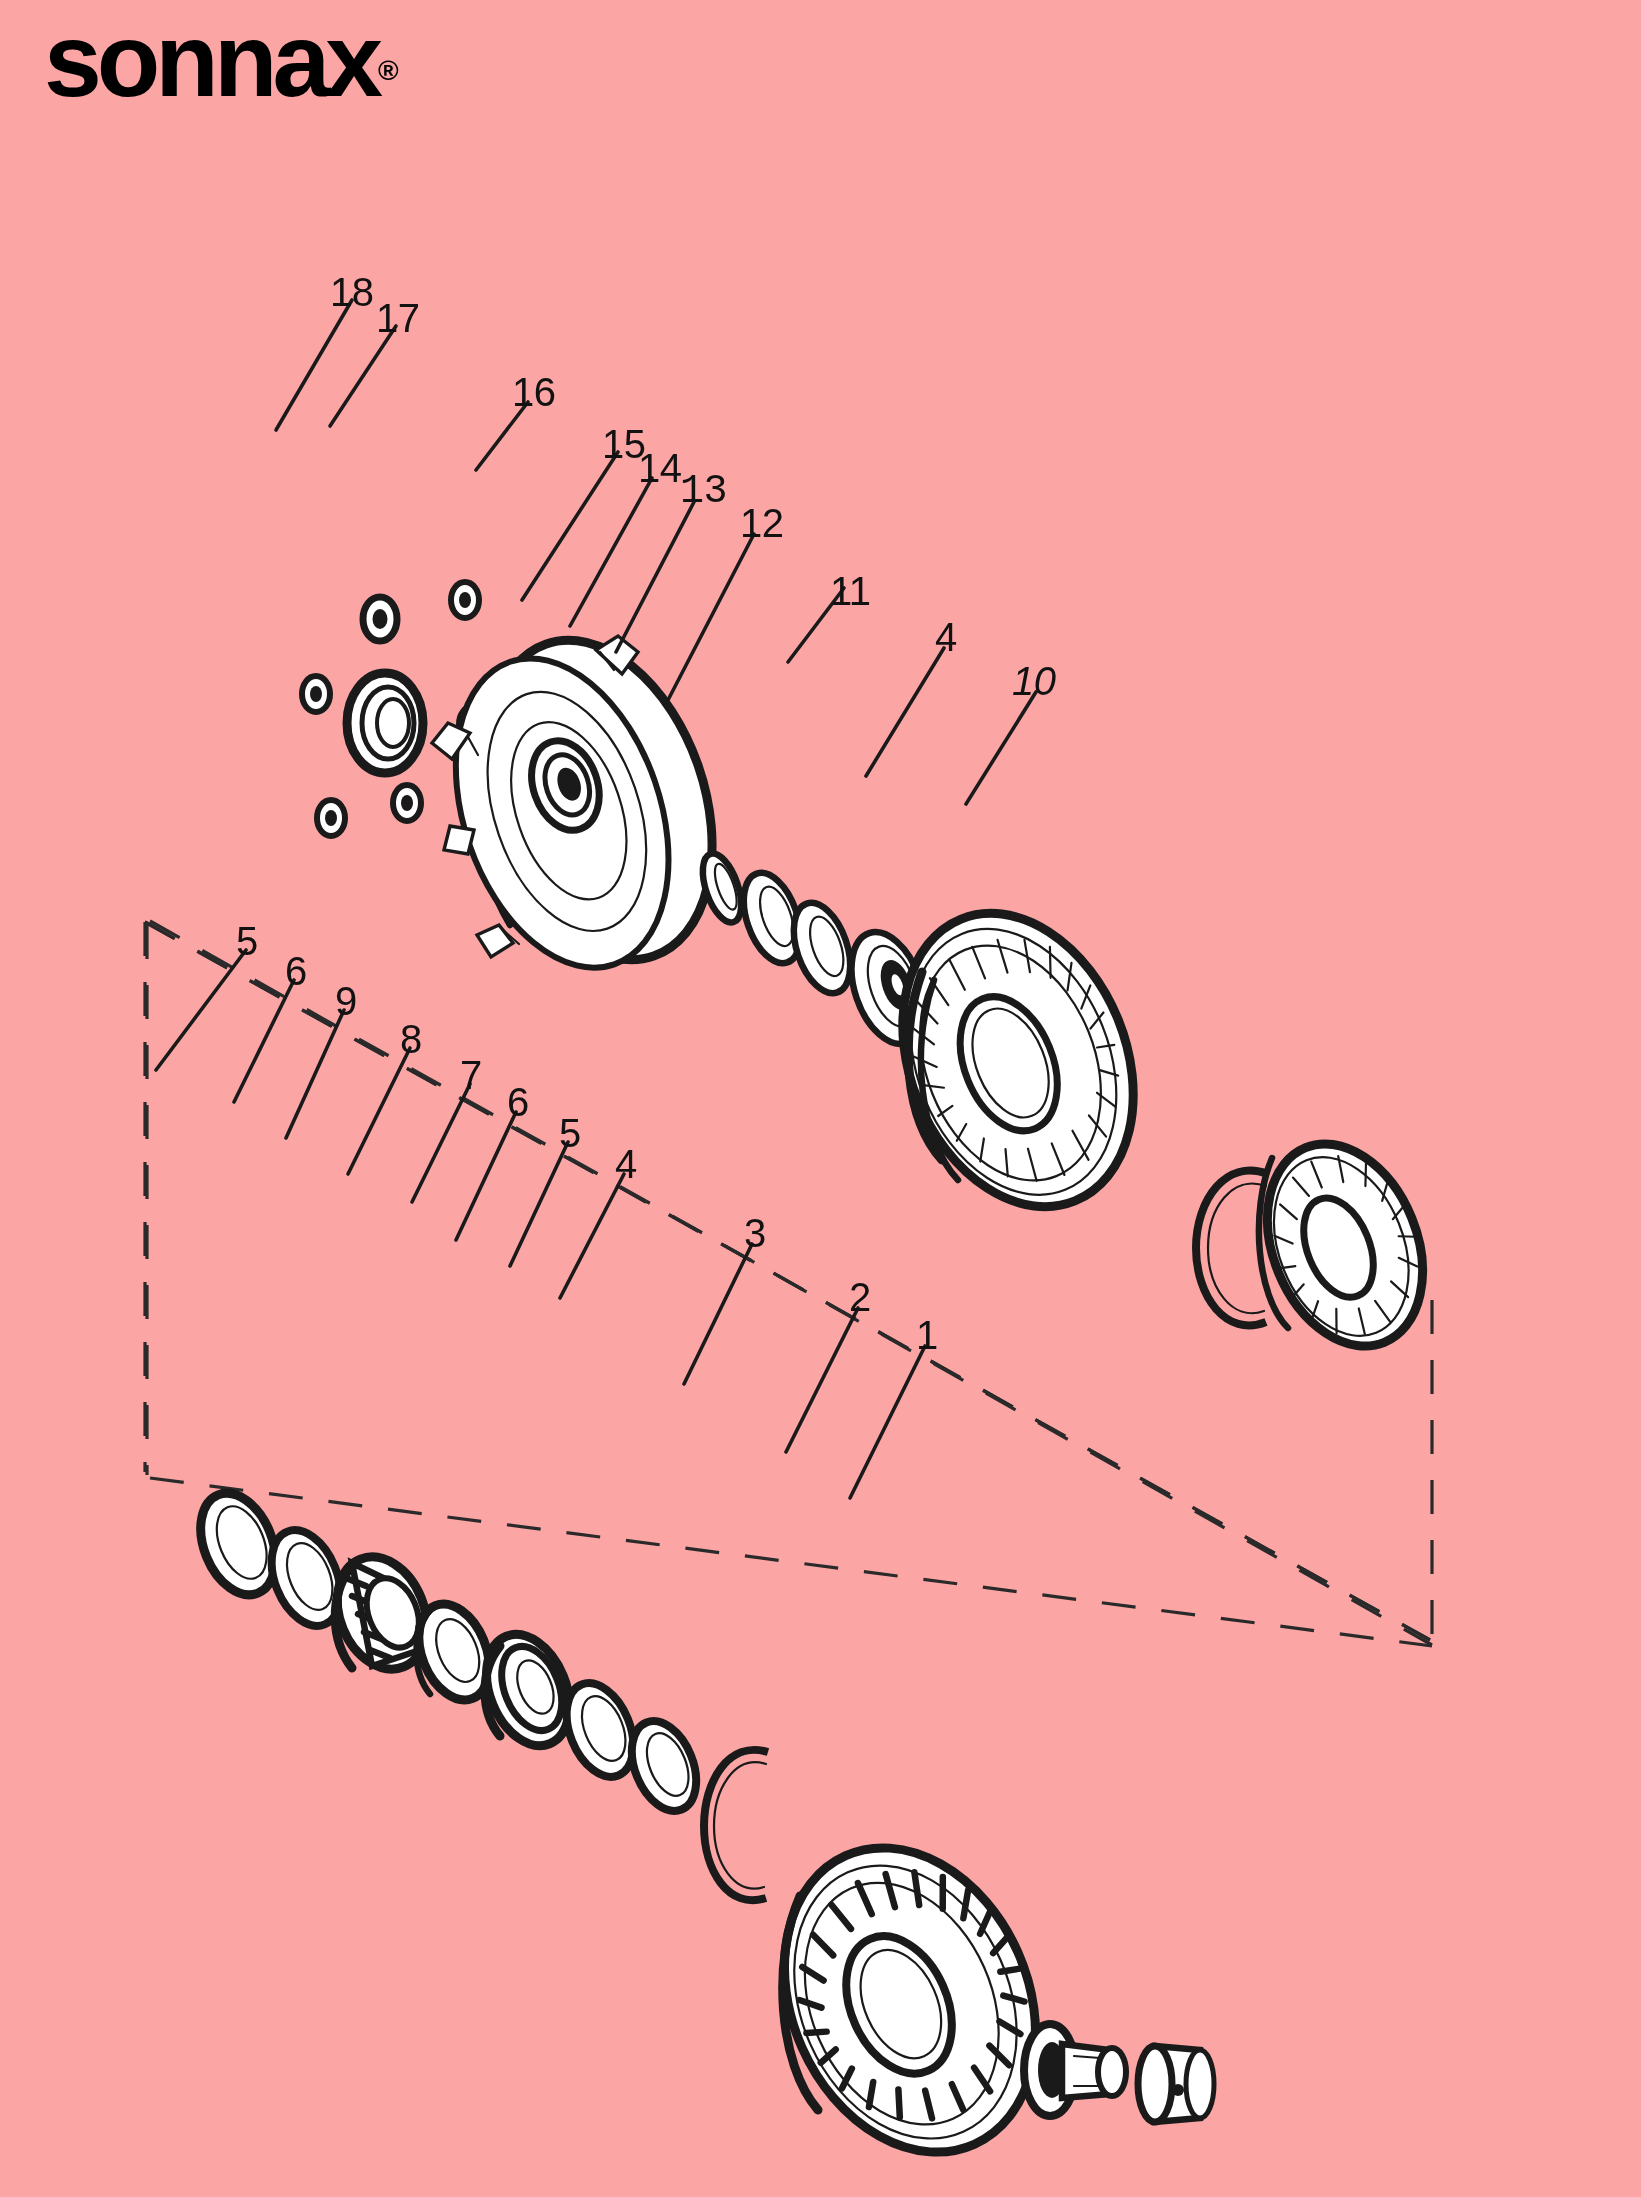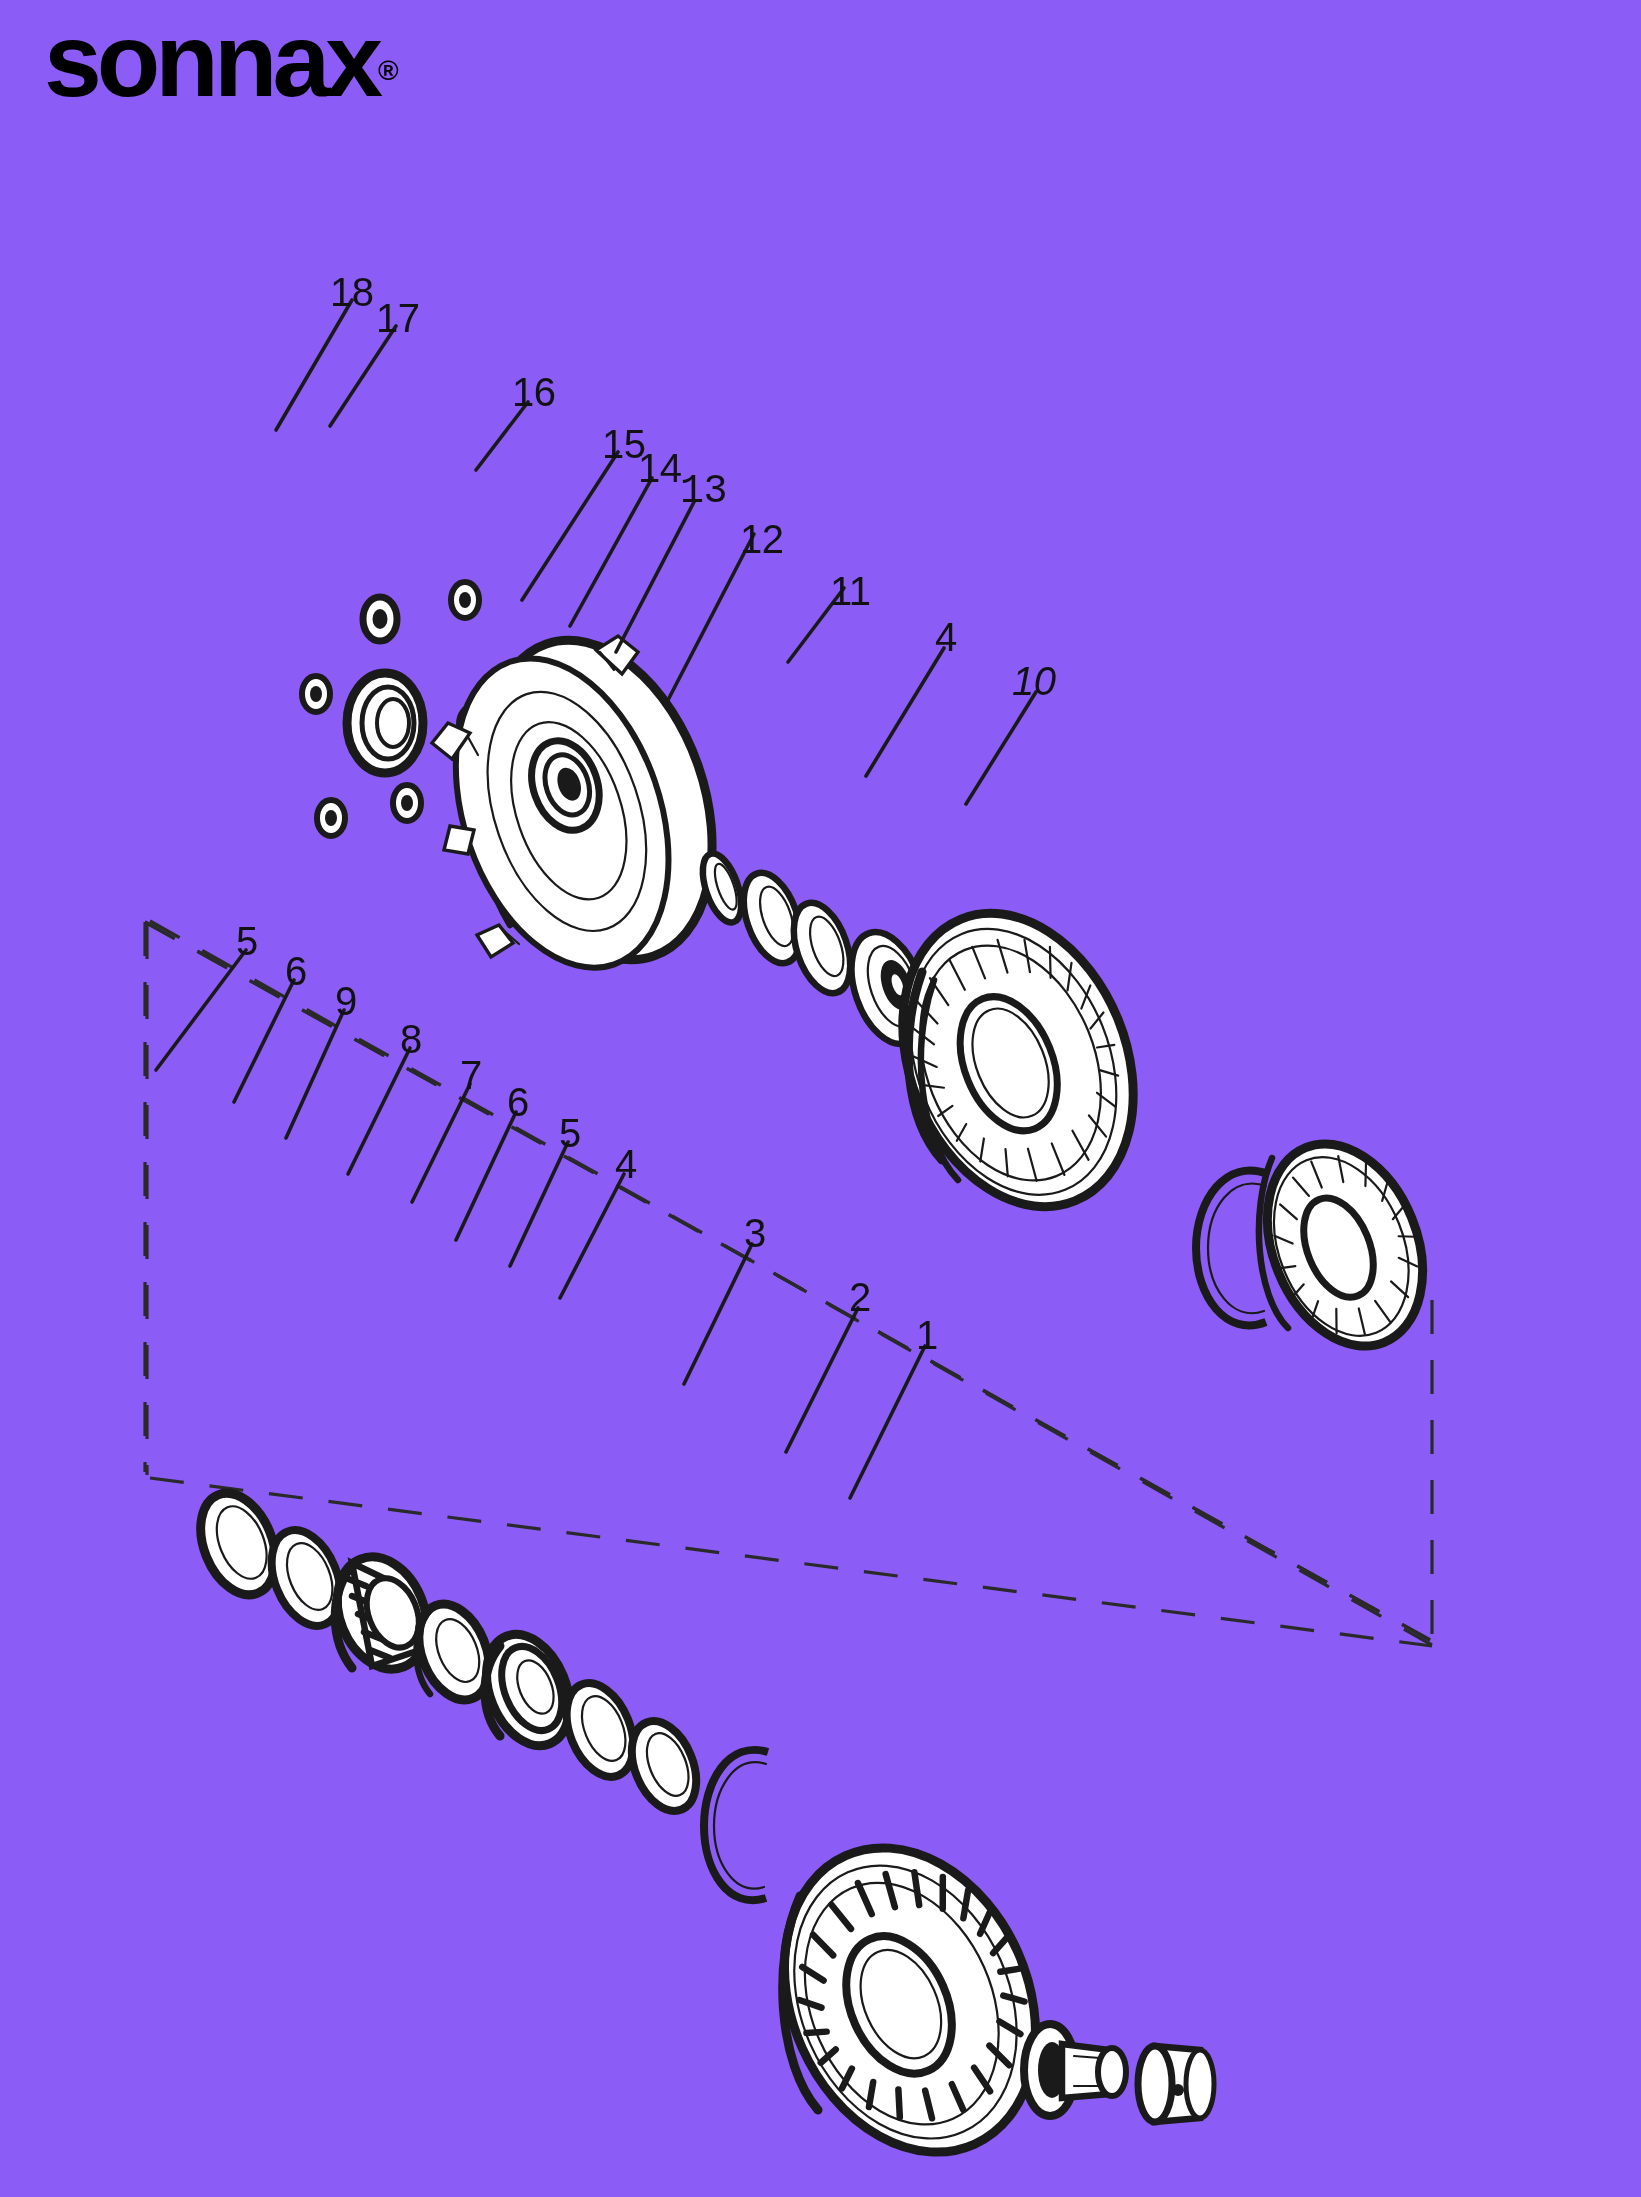--- a/index.html
+++ b/index.html
@@ -4,21 +4,21 @@
 <title>Sonnax Exploded Parts Diagram</title>
 <style>
   html, body { margin: 0; padding: 0; background: #ffffff; }
   body {
     width: 1641px; height: 2197px;
     position: relative;
     overflow: hidden;
     font-family: "Liberation Sans", sans-serif;
     color: #111111;
   }
-  #sheet { position: absolute; inset: 0; background: #8b5cf6; }
+  #sheet { position: absolute; inset: 0; background: #fca5a5; }
 
   
   .brand {
     position: absolute;
     left: 44px; top: 8px;
     font-family: "Liberation Sans", sans-serif;
     font-weight: 700;
     font-size: 104px;
     letter-spacing: -5px;
     line-height: 1;
@@ -352,21 +352,21 @@
     </g>
   </svg>
   </div>
 
   <div class="callout" style="left:330px;  top:272px;">18</div>
   <div class="callout" style="left:376px;  top:298px;">17</div>
   <div class="callout" style="left:512px;  top:372px;">16</div>
   <div class="callout" style="left:602px;  top:424px;">15</div>
   <div class="callout" style="left:638px;  top:448px;">14</div>
   <div class="callout" style="left:680px;  top:472px;font-family:Liberation Mono, monospace;">13</div>
-  <div class="callout" style="left:740px;  top:503px;margin-top:16px;">12</div>
+  <div class="callout" style="left:740px;  top:503px;">12</div>
   <div class="callout" style="left:830px;  top:571px;">11</div>
   <div class="callout" style="left:935px;  top:617px;">4</div>
   <div class="callout" style="left:1012px; top:661px;font-style:italic;">10</div>
 
   <div class="callout" style="left:236px;  top:921px;">5</div>
   <div class="callout" style="left:285px;  top:951px;">6</div>
   <div class="callout" style="left:335px;  top:981px;">9</div>
   <div class="callout" style="left:400px;  top:1019px;">8</div>
   <div class="callout" style="left:460px;  top:1055px;">7</div>
   <div class="callout" style="left:507px;  top:1082px;">6</div>

